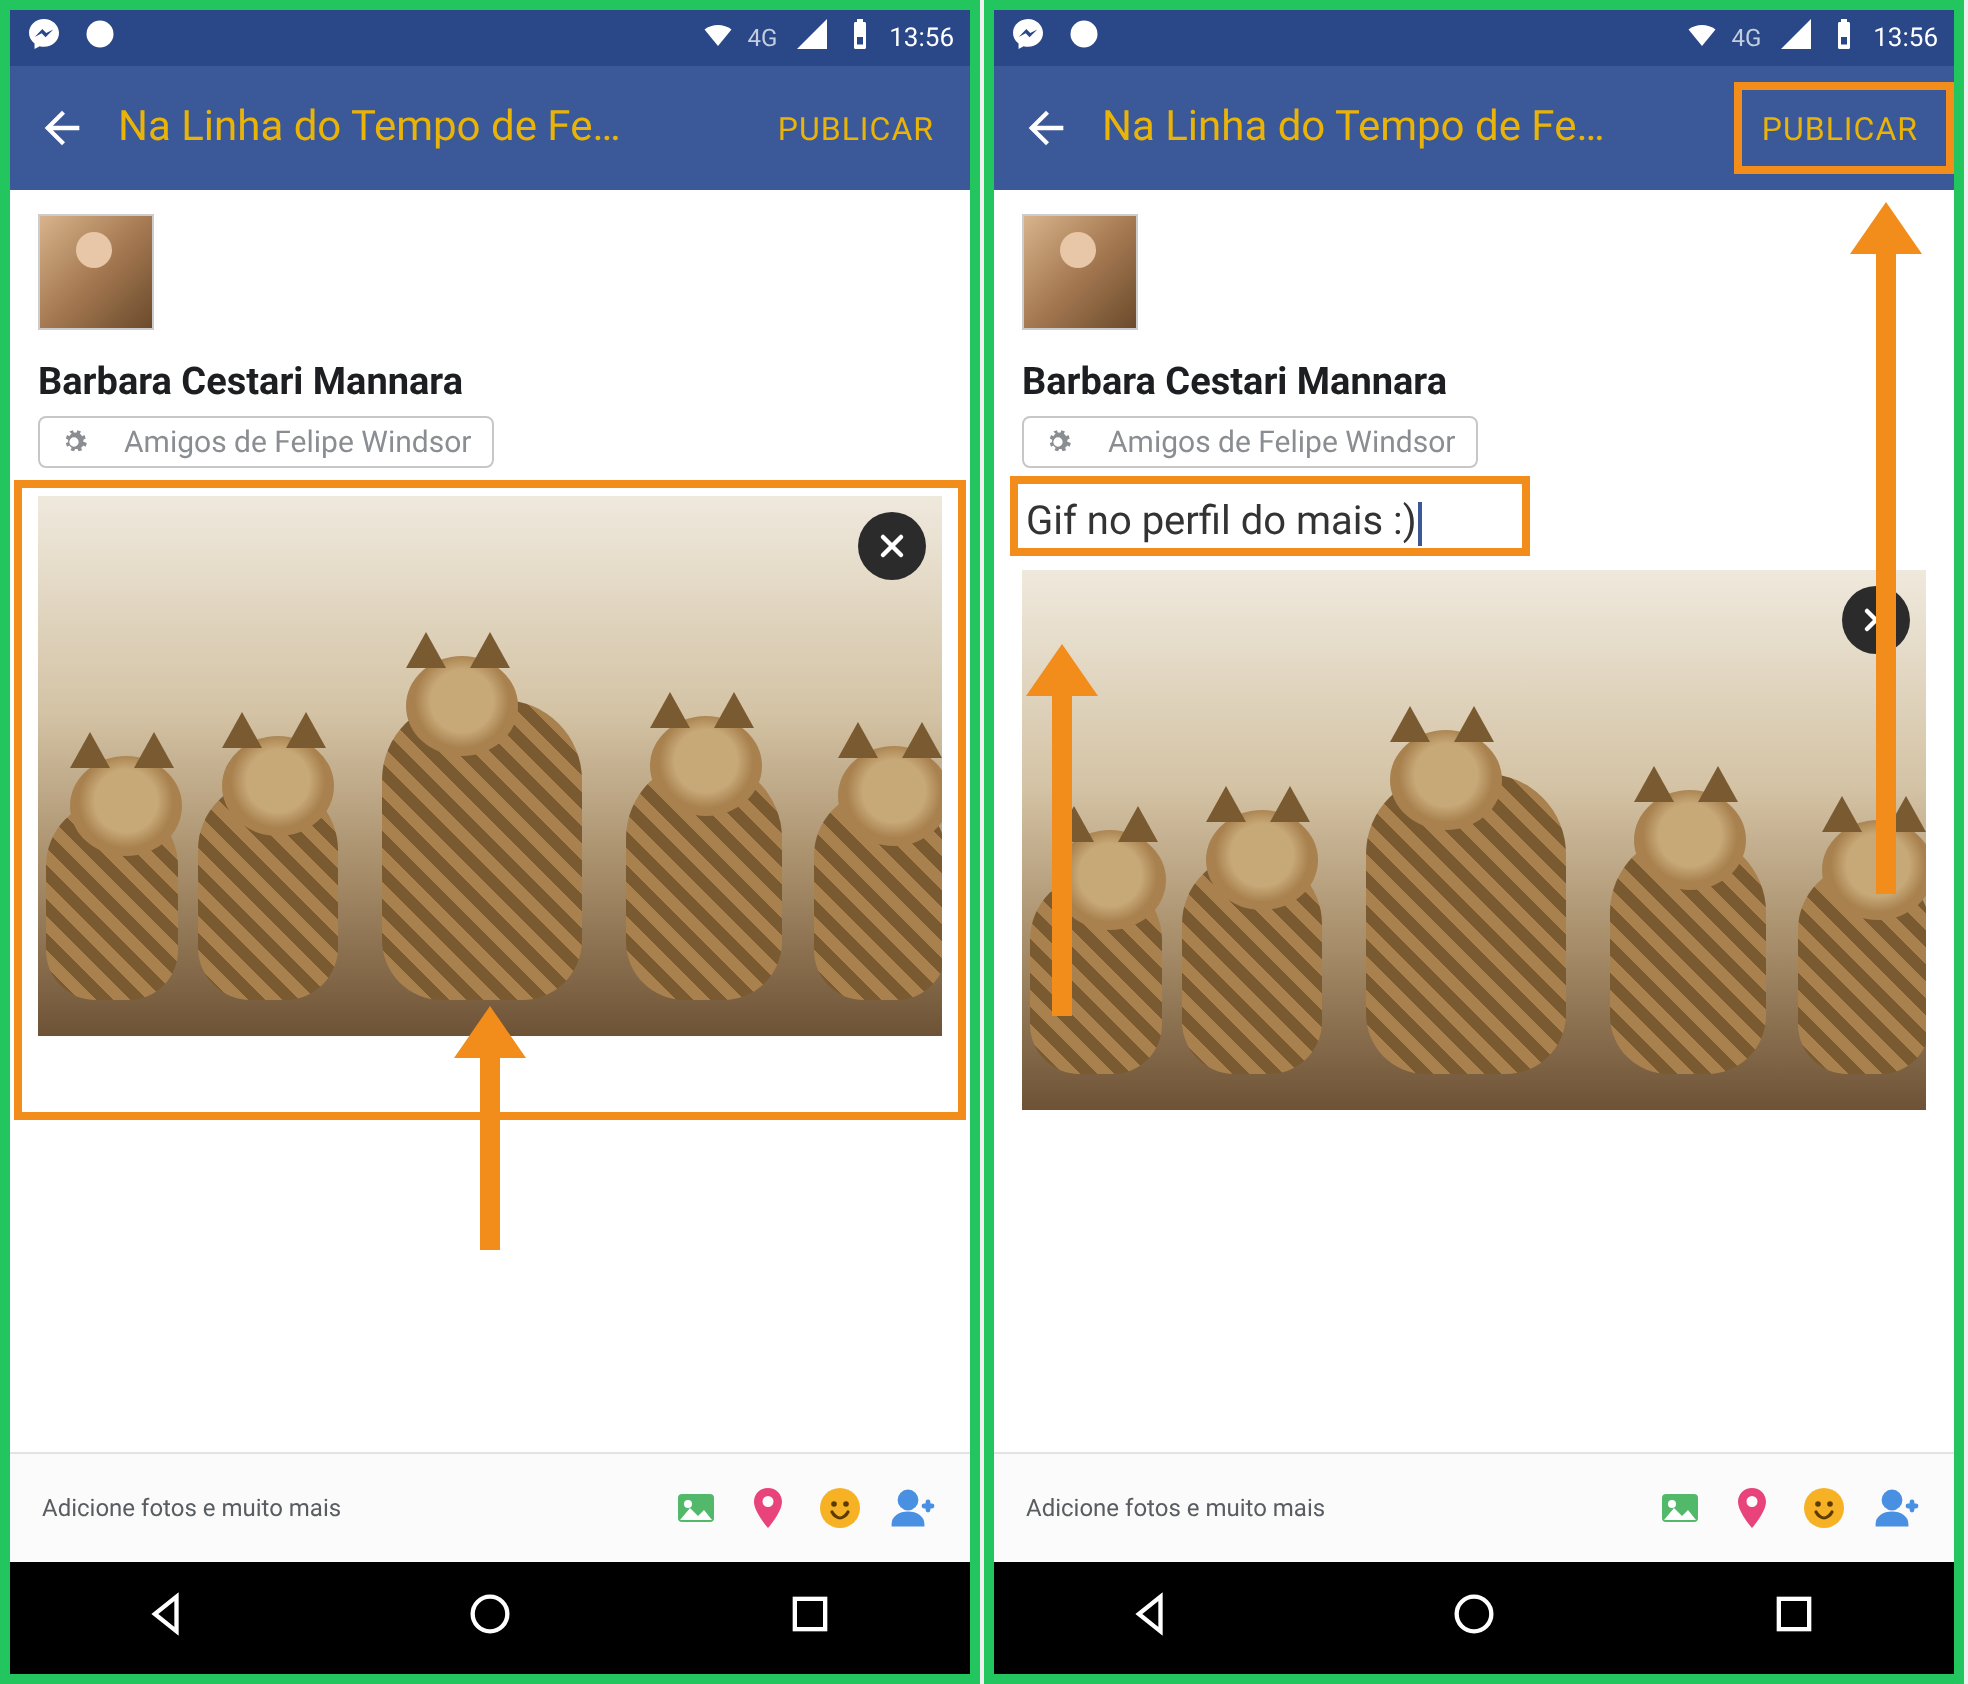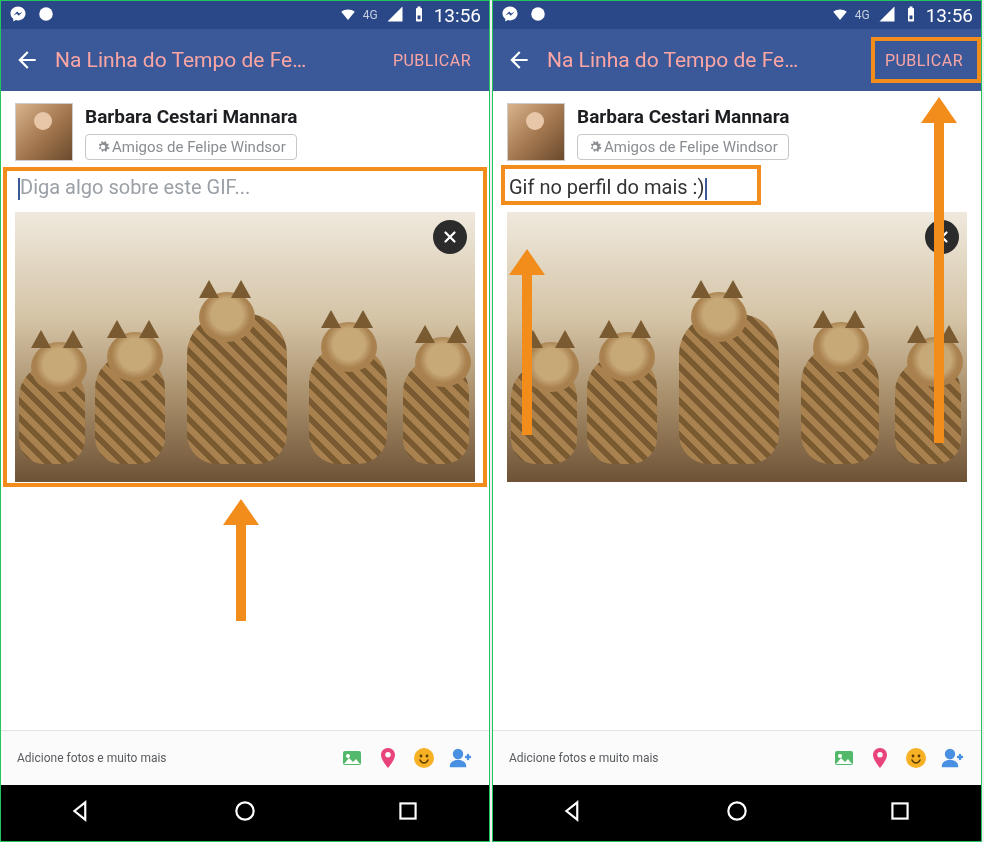--- a/index.html
+++ b/index.html
@@ -11,71 +11,72 @@
     width: 984px;
     height: 842px;
   }
   .phone {
     width: 490px;
     height: 842px;
     background: #fff;
     position: relative;
     display: flex;
     flex-direction: column;
-    border: 1px solid #22c55e;
+    border: 5px solid #22c55e;
   }
   
   .statusbar {
     background: #2a4887;
     height: 28px;
     display: flex;
     align-items: center;
     padding: 0 8px;
     color: #fff;
     font-size: 14px;
   }
   .statusbar .left { display: flex; gap: 10px; align-items: center; }
   .statusbar .right { margin-left: auto; display: flex; gap: 6px; align-items: center; }
   .statusbar svg { width: 18px; height: 18px; fill: #fff; }
   .status-text { color: #c4cde0; font-size: 12px; margin-right: 2px; }
-  .status-time { font-size: 19px; }
+  .status-time { font-size: 13px; }
   
   .appbar {
     background: #3b5998;
     height: 62px;
     display: flex;
     align-items: center;
-    color: #fca5a5;
+    color: #eab308;
     padding: 0 8px;
   }
   .back-arrow { width: 36px; height: 36px; display:flex; align-items:center; justify-content:center; margin-right: 10px; }
   .back-arrow svg { width: 26px; height: 26px; fill:#fff; }
   .appbar-title { font-size: 21px; flex: 1; overflow: hidden; white-space: nowrap; text-overflow: ellipsis; }
   .publish-btn { font-size: 16px; letter-spacing: 0.5px; padding: 8px 10px; }
   
   .author-row {
     display: flex;
     padding: 12px 14px 6px 14px;
     gap: 12px;
+    flex-direction: column;
   }
   .avatar {
     width: 58px; height: 58px;
     background: linear-gradient(135deg,#d7b38c 0%, #a67a52 50%, #6b4a2c 100%);
     border: 1px solid #ccc;
     position: relative;
     overflow: hidden;
   }
   .avatar::after{
     content:"";
     position:absolute; left:18px; top:8px; width:18px; height:18px;
     background:#e8c7a8; border-radius:50%;
   }
   .author-name { font-size: 19px; font-weight: 700; color:#1c1e21; margin-top: 2px;}
   .audience-chip {
-    display: inline-flex; align-items: center; gap: 2px;
+    display: inline-flex; align-items: center; gap: 18px;
     border: 1px solid #c7c7c7; border-radius: 4px;
     padding: 3px 10px; color:#8a8d91; font-size:15px; margin-top:6px;
   }
   .audience-chip svg { width:14px; height:14px; fill:#8a8d91; }
   
   .compose {
     padding: 2px 14px 10px 14px;
     position: relative;
   }
   .compose-input {
@@ -199,23 +200,20 @@
       <div class="audience-chip">
         <svg viewBox="0 0 24 24">
             <path d="M12 8a4 4 0 100 8 4 4 0 000-8zm9 4l2 1-1 3-2-1a8 8 0 01-2 2l1 2-3 1-1-2a8 8 0 01-2 0l-1 2-3-1 1-2a8 8 0 01-2-2l-2 1-1-3 2-1a8 8 0 010-2l-2-1 1-3 2 1a8 8 0 012-2L8 3l3-1 1 2a8 8 0 012 0l1-2 3 1-1 2a8 8 0 012 2l2-1 1 3-2 1a8 8 0 010 2z"></path>
           </svg>
         <span>Amigos de Felipe Windsor</span>
       </div>
     </div>
   </div>
 
   <div class="compose">
-    <div class="compose-input placeholder">
-      <span class="cursor"></span><span>Diga algo sobre este GIF...</span>
-    </div>
     <div class="gif-preview">
       <div class="cat c1">
           <span class="ear-l"></span>
           <span class="ear-r"></span>
         </div>
       <div class="cat c2">
           <span class="ear-l"></span>
           <span class="ear-r"></span>
         </div>
       <div class="cat c3">

